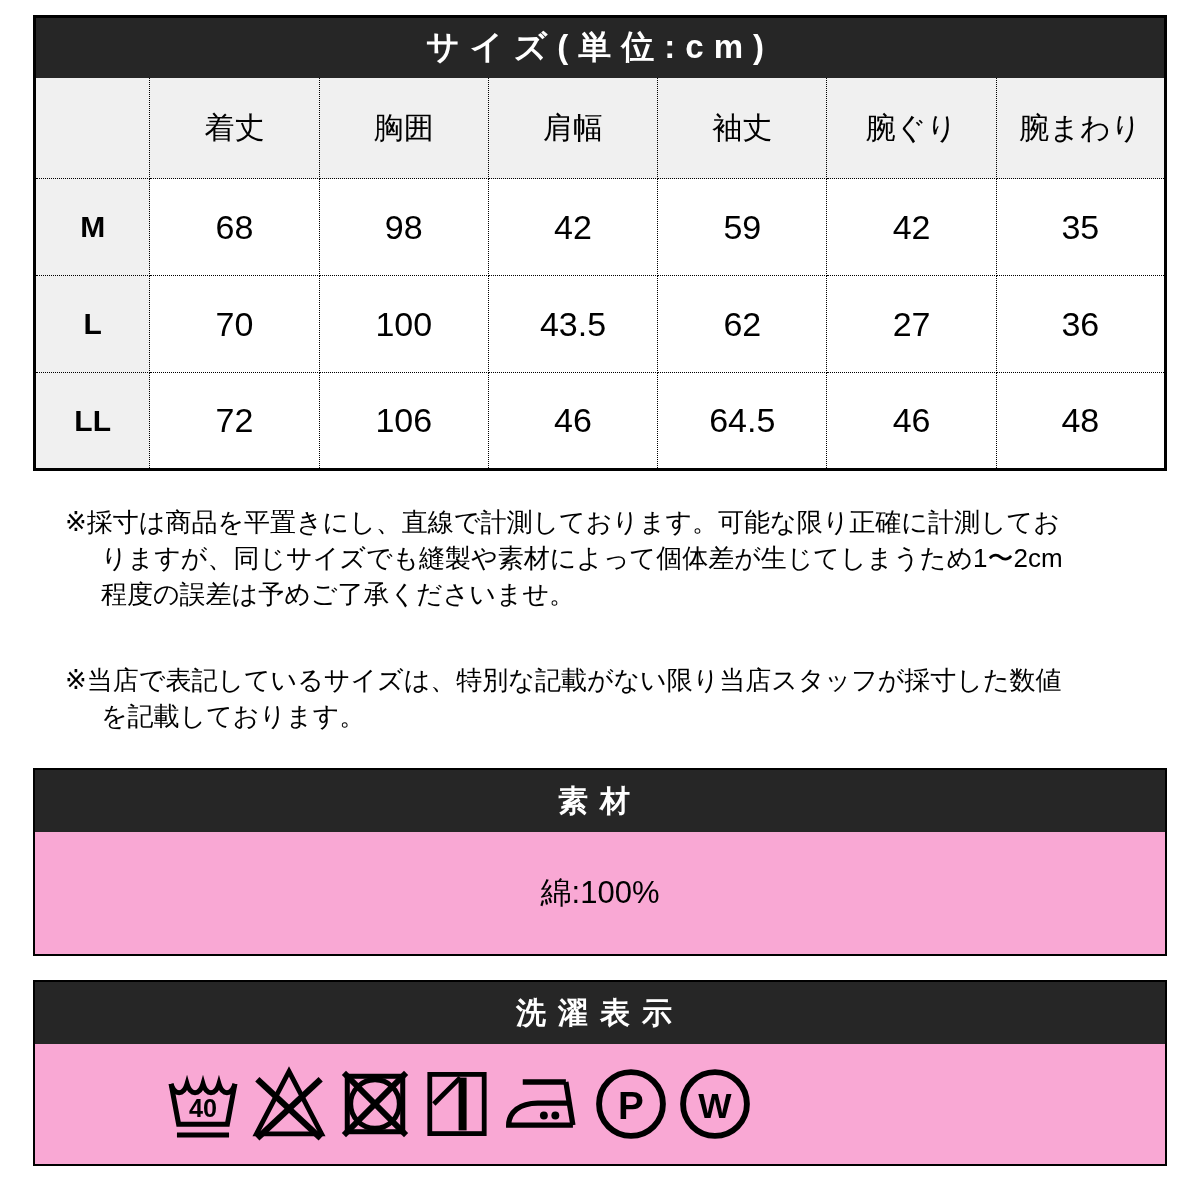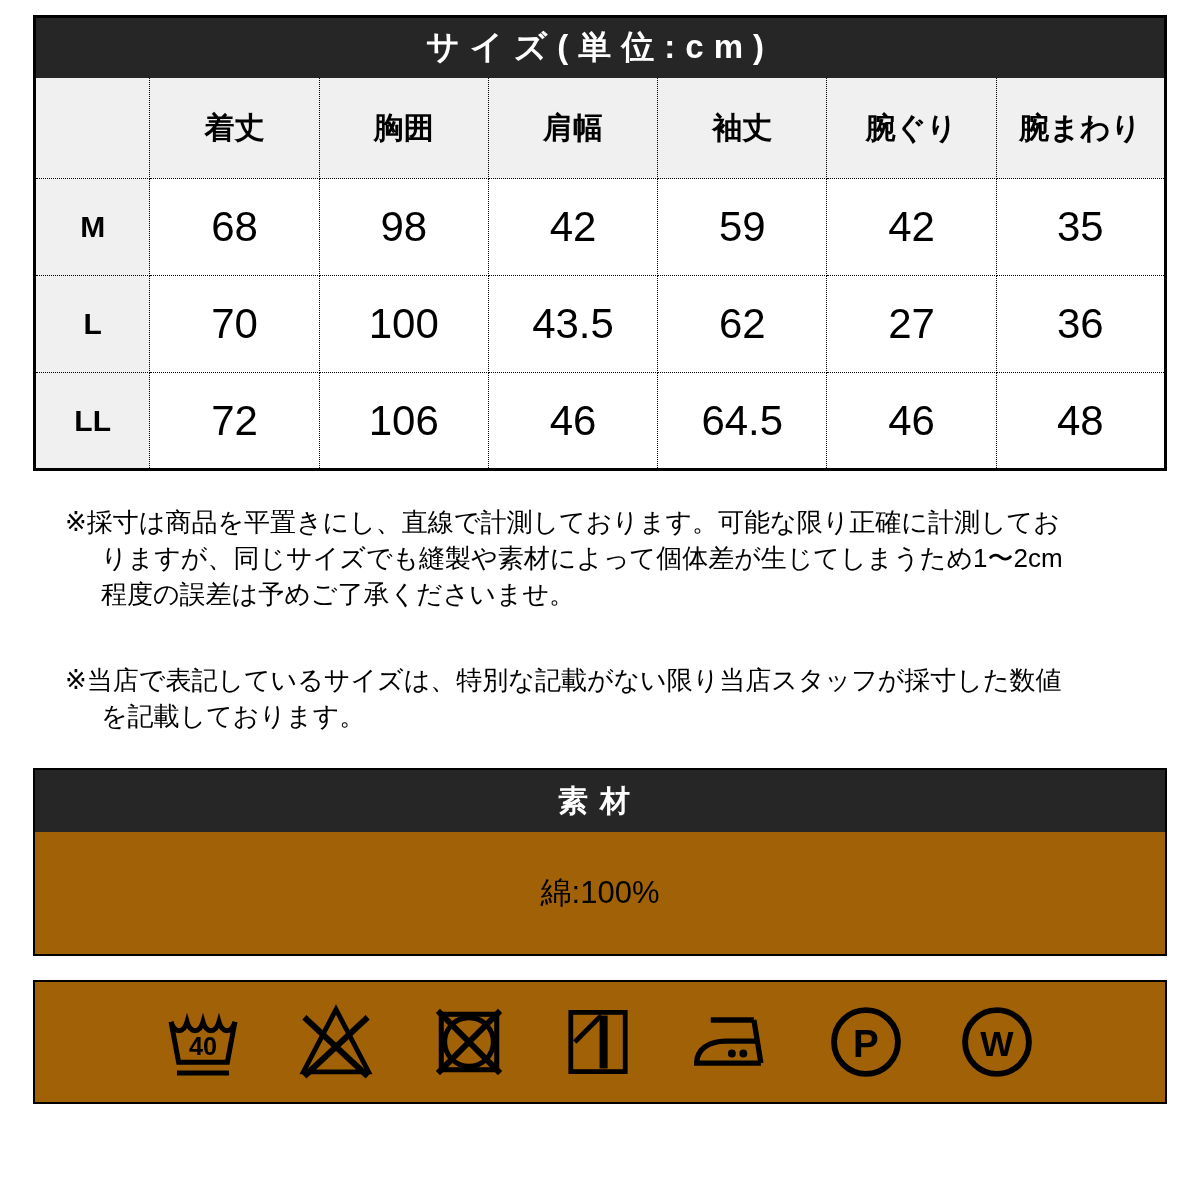--- a/index.html
+++ b/index.html
@@ -23,55 +23,55 @@
     padding:0;
   }
   tr.title-row th{
     background:var(--bar-bg); color:var(--bar-text);
     height:61px; font-size:33px; font-weight:bold; letter-spacing:10px;
     border:1px solid var(--bar-bg);
     margin-left:20px;
   }
   tr.head-row th{
     height:101px; background:var(--head-cell-bg);
-    font-size:30px; font-weight:bold;
+    font-size:30px; font-weight:normal;
   }
   tbody.size-body th{
     background:var(--head-cell-bg); font-size:30px; font-weight:bold;
   }
   tbody.size-body td{
-    height:97px; font-size:42px; background:#fff; font-weight:normal;
+    height:97px; font-size:34px; background:#fff; font-weight:normal;
   }
   col.c-size{width:10.2%}
   col.c-meas{width:14.966%}
 
   
   .notes{margin:33px 0 0 32px; width:1015px}
   .note{
     font-size:26px; line-height:36px; margin:0 0 50px;
     padding-left:36px; text-indent:-36px;
   }
   .note:last-child{margin-bottom:0}
 
   
-  .box{border:2px solid var(--border); background:#a16207}
+  .box{border:2px solid var(--border); background:#f9a8d4}
   .box-material{margin-top:34px}
   .box-laundry{margin-top:24px}
   .box-bar{
     background:var(--bar-bg); color:var(--bar-text); height:62px;
     display:flex; align-items:center; justify-content:center;
     font-size:30px; font-weight:bold; letter-spacing:12px;
   }
   .material-body{
     height:122px; display:flex; align-items:center; justify-content:center;
     font-size:31px;
   }
   .laundry-body{
     height:120px; display:flex; align-items:center;
-    justify-content:space-between; padding:7px 126px;
+    justify-content:flex-start; padding:7px 126px;
   }
   .laundry-body svg{display:block}
 </style>
 </head>
 <body>
 
 <div class="wrap">
 
   <table class="size-table">
     <colgroup>
@@ -132,20 +132,21 @@
     <p class="note">※採寸は商品を平置きにし、直線で計測しております。可能な限り正確に計測しておりますが、同じサイズでも縫製や素材によって個体差が生じてしまうため1〜2cm程度の誤差は予めご了承くださいませ。</p>
     <p class="note">※当店で表記しているサイズは、特別な記載がない限り当店スタッフが採寸した数値を記載しております。</p>
   </div>
 
   <div class="box box-material">
     <div class="box-bar">素材</div>
     <div class="material-body">綿:100%</div>
   </div>
 
   <div class="box box-laundry">
+    <div class="box-bar">洗濯表示</div>
     <div class="laundry-body">
 
       <svg width="84" height="88" viewBox="0 0 100 100">
         <path d="M12,26 C16,40 27,40 31,26 C35,40 46,40 50,26 C54,40 65,40 69,26 C73,40 84,40 88,26" fill="none" stroke="#000" stroke-width="6"></path>
         <path d="M12,26 L21,74 L79,74 L88,26" fill="none" stroke="#000" stroke-width="6"></path>
         <text x="50" y="55" text-anchor="middle" dominant-baseline="central" font-size="30" font-weight="bold">40</text>
         <line x1="19" y1="87" x2="81" y2="87" stroke="#000" stroke-width="6"></line>
       </svg>
 
       <svg width="88" height="88" viewBox="0 0 100 100">

